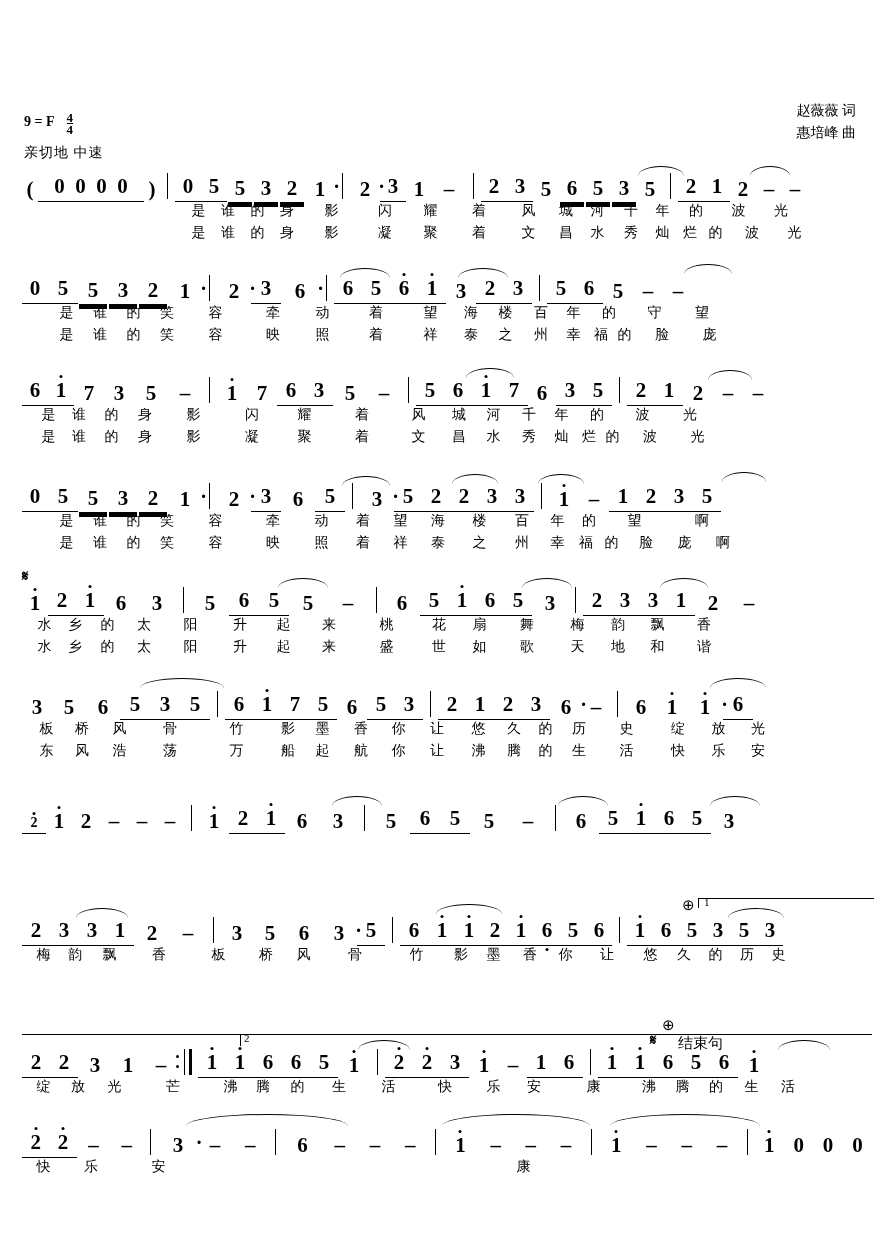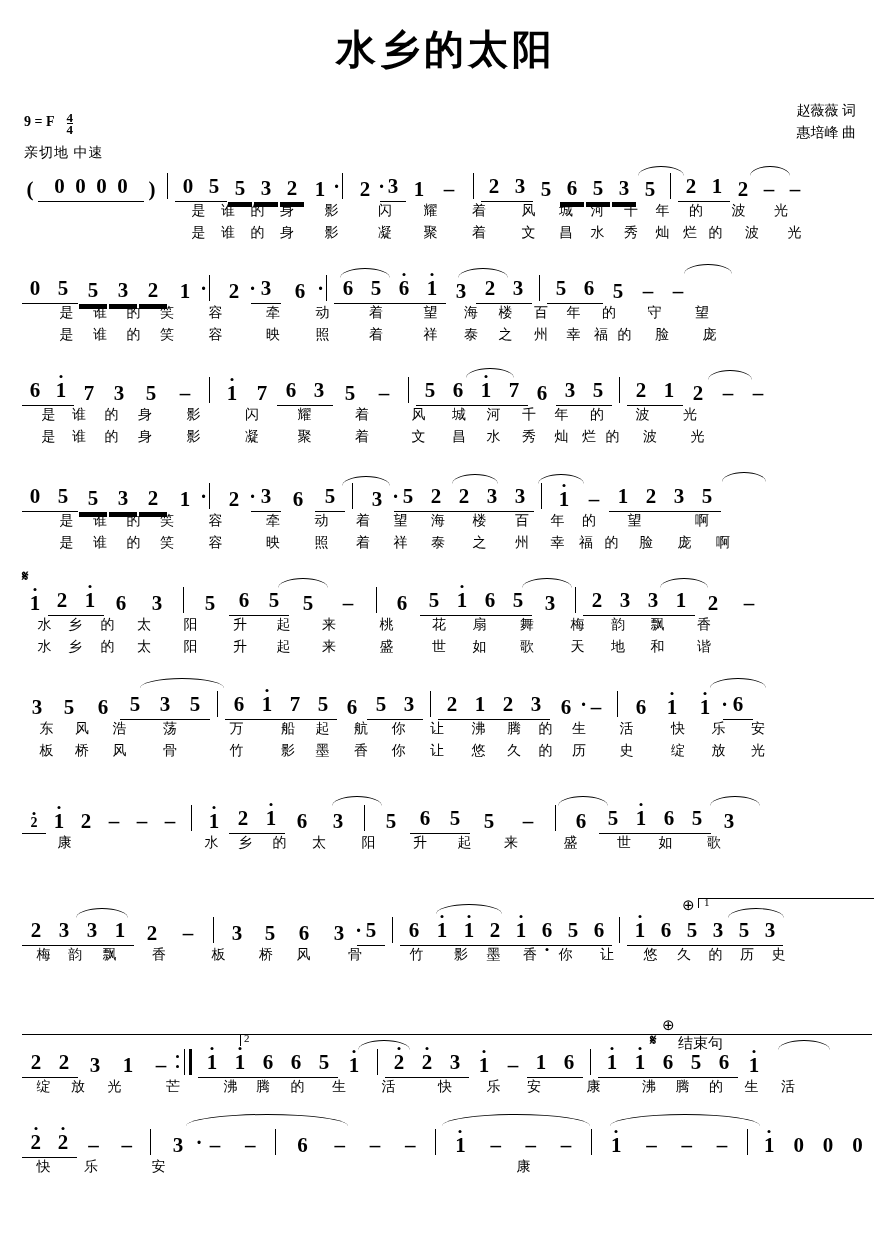--- a/index.html
+++ b/index.html
@@ -206,21 +206,20 @@
     position: absolute;
     border-top: 1.3px solid #000;
     height: 0;
   }
 </style>
 </head>
 <body>
 
 <div class="sheet">
 
-  <div class="title">水乡的太阳</div>
 
   <div class="credits">
     <div>赵薇薇  词</div>
     <div>惠培峰  曲</div>
   </div>
 
   <div class="key-sig">
     <span>9 = F</span>
     <span class="meter">
       <span class="num">4</span>
@@ -621,60 +620,60 @@
       <span class="bar"></span>
       <span class="tok" style="width:32px;">6</span>
       <span class="tok hi" style="width:30px;">1</span>
       <span class="tok dotR hi" style="width:36px;">1</span>
       <span class="tok under1" style="width:30px;">6</span>
       <span class="slur" style="left:118px; top:-8px; width:84px;"></span>
       <span class="slur" style="left:688px; top:-8px; width:56px;"></span>
     </div>
     <div class="lyric-line">
       <span style="display:inline-block;width:6px;"></span>
+      <span style="display:inline-block;width:30px;text-align:center;">板</span>
+      <span style="display:inline-block;width:34px;text-align:center;">桥</span>
+      <span style="display:inline-block;width:34px;text-align:center;">风</span>
+      <span style="display:inline-block;width:60px;text-align:center;">骨</span>
+      <span style="display:inline-block;width:66px;text-align:center;">竹</span>
+      <span style="display:inline-block;width:30px;text-align:center;">影</span>
+      <span style="display:inline-block;width:32px;text-align:center;">墨</span>
+      <span style="display:inline-block;width:38px;text-align:center;">香</span>
+      <span style="display:inline-block;width:30px;text-align:center;">你</span>
+      <span style="display:inline-block;width:40px;text-align:center;">让</span>
+      <span style="display:inline-block;width:36px;text-align:center;">悠</span>
+      <span style="display:inline-block;width:28px;text-align:center;">久</span>
+      <span style="display:inline-block;width:28px;text-align:center;">的</span>
+      <span style="display:inline-block;width:32px;text-align:center;">历</span>
+      <span style="display:inline-block;width:56px;text-align:center;">史</span>
+      <span style="display:inline-block;width:40px;text-align:center;">绽</span>
+      <span style="display:inline-block;width:34px;text-align:center;">放</span>
+      <span style="display:inline-block;width:38px;text-align:center;">光</span>
+    </div>
+    <div class="lyric-line">
+      <span style="display:inline-block;width:6px;"></span>
       <span style="display:inline-block;width:30px;text-align:center;">东</span>
       <span style="display:inline-block;width:34px;text-align:center;">风</span>
       <span style="display:inline-block;width:34px;text-align:center;">浩</span>
       <span style="display:inline-block;width:60px;text-align:center;">荡</span>
       <span style="display:inline-block;width:66px;text-align:center;">万</span>
       <span style="display:inline-block;width:30px;text-align:center;">船</span>
       <span style="display:inline-block;width:32px;text-align:center;">起</span>
       <span style="display:inline-block;width:38px;text-align:center;">航</span>
       <span style="display:inline-block;width:30px;text-align:center;">你</span>
       <span style="display:inline-block;width:40px;text-align:center;">让</span>
       <span style="display:inline-block;width:36px;text-align:center;">沸</span>
       <span style="display:inline-block;width:28px;text-align:center;">腾</span>
       <span style="display:inline-block;width:28px;text-align:center;">的</span>
       <span style="display:inline-block;width:32px;text-align:center;">生</span>
       <span style="display:inline-block;width:56px;text-align:center;">活</span>
       <span style="display:inline-block;width:40px;text-align:center;">快</span>
       <span style="display:inline-block;width:34px;text-align:center;">乐</span>
       <span style="display:inline-block;width:38px;text-align:center;">安</span>
     </div>
-    <div class="lyric-line">
-      <span style="display:inline-block;width:6px;"></span>
-      <span style="display:inline-block;width:30px;text-align:center;">板</span>
-      <span style="display:inline-block;width:34px;text-align:center;">桥</span>
-      <span style="display:inline-block;width:34px;text-align:center;">风</span>
-      <span style="display:inline-block;width:60px;text-align:center;">骨</span>
-      <span style="display:inline-block;width:66px;text-align:center;">竹</span>
-      <span style="display:inline-block;width:30px;text-align:center;">影</span>
-      <span style="display:inline-block;width:32px;text-align:center;">墨</span>
-      <span style="display:inline-block;width:38px;text-align:center;">香</span>
-      <span style="display:inline-block;width:30px;text-align:center;">你</span>
-      <span style="display:inline-block;width:40px;text-align:center;">让</span>
-      <span style="display:inline-block;width:36px;text-align:center;">悠</span>
-      <span style="display:inline-block;width:28px;text-align:center;">久</span>
-      <span style="display:inline-block;width:28px;text-align:center;">的</span>
-      <span style="display:inline-block;width:32px;text-align:center;">历</span>
-      <span style="display:inline-block;width:56px;text-align:center;">史</span>
-      <span style="display:inline-block;width:40px;text-align:center;">绽</span>
-      <span style="display:inline-block;width:34px;text-align:center;">放</span>
-      <span style="display:inline-block;width:38px;text-align:center;">光</span>
-    </div>
   </div>
 
   <div class="system" style="top:800px;">
     <div class="staff-line">
       <span class="tok under1 hi" style="width:24px; font-size:14px;">2</span>
       <span class="tok hi" style="width:26px;">1</span>
       <span class="tok" style="width:28px;">2</span>
       <span class="tok" style="width:28px;">–</span>
       <span class="tok" style="width:28px;">–</span>
       <span class="tok" style="width:28px;">–</span>
@@ -693,37 +692,20 @@
       <span class="bar"></span>
       <span class="tok" style="width:36px;">6</span>
       <span class="tok under1" style="width:28px;">5</span>
       <span class="tok under1 hi" style="width:28px;">1</span>
       <span class="tok under1" style="width:28px;">6</span>
       <span class="tok under1" style="width:28px;">5</span>
       <span class="tok" style="width:36px;">3</span>
       <span class="slur" style="left:310px; top:-4px; width:50px;"></span>
       <span class="slur" style="left:536px; top:-4px; width:50px;"></span>
       <span class="slur" style="left:688px; top:-4px; width:50px;"></span>
-    </div>
-    <div class="lyric-line">
-      <span style="display:inline-block;width:24px;"></span>
-      <span style="display:inline-block;width:30px;text-align:center;">康</span>
-      <span style="display:inline-block;width:110px;"></span>
-      <span style="display:inline-block;width:30px;text-align:center;">水</span>
-      <span style="display:inline-block;width:30px;text-align:center;">乡</span>
-      <span style="display:inline-block;width:32px;text-align:center;">的</span>
-      <span style="display:inline-block;width:40px;text-align:center;">太</span>
-      <span style="display:inline-block;width:52px;text-align:center;">阳</span>
-      <span style="display:inline-block;width:44px;text-align:center;">升</span>
-      <span style="display:inline-block;width:38px;text-align:center;">起</span>
-      <span style="display:inline-block;width:48px;text-align:center;">来</span>
-      <span style="display:inline-block;width:64px;text-align:center;">盛</span>
-      <span style="display:inline-block;width:36px;text-align:center;">世</span>
-      <span style="display:inline-block;width:40px;text-align:center;">如</span>
-      <span style="display:inline-block;width:50px;text-align:center;">歌</span>
     </div>
   </div>
 
   <div class="system" style="top:912px;">
     <span class="coda" style="position:absolute; left:660px; top:-16px;">⊕</span>
     <div class="ending" style="left:676px; top:-14px; width:176px;">
       <div class="vline"></div>
       <div class="hline"></div>
       <span style="position:absolute; left:6px; top:-2px;">1</span>
     </div>

